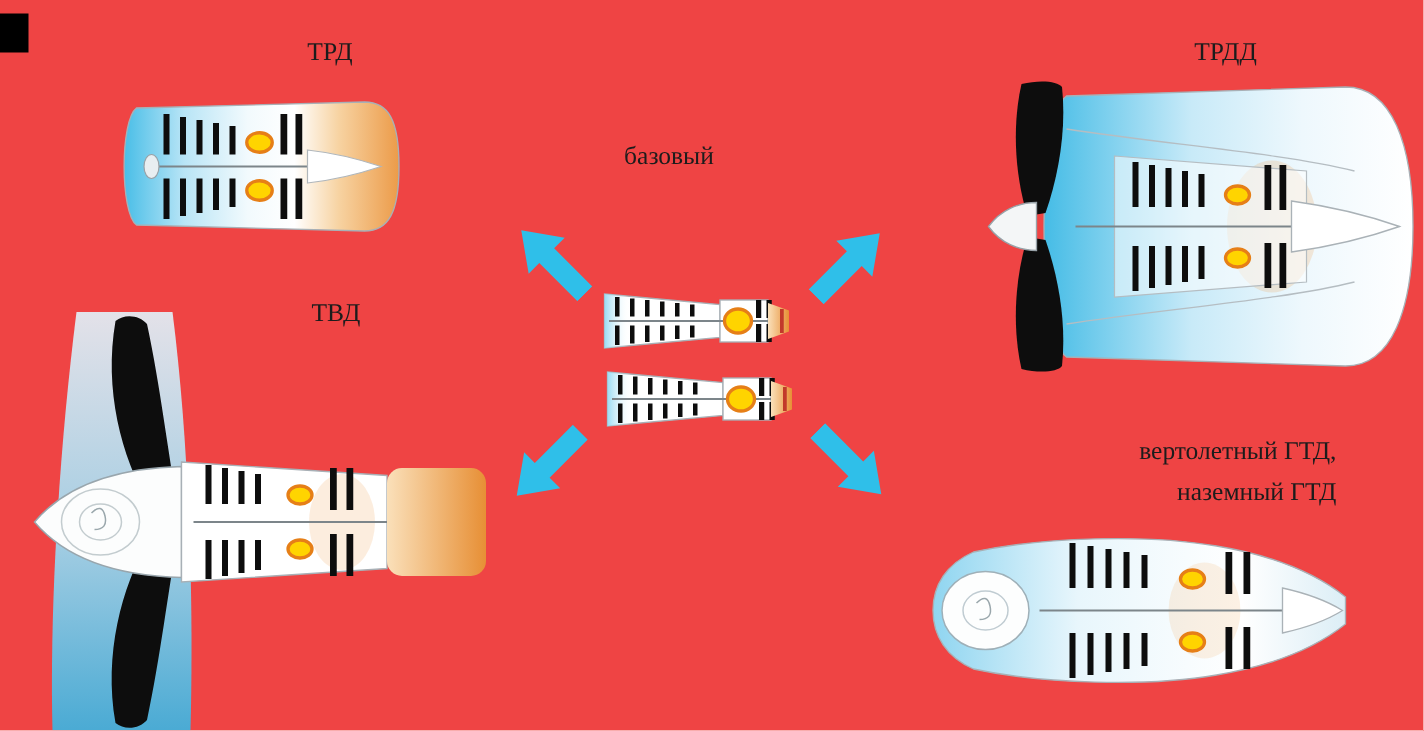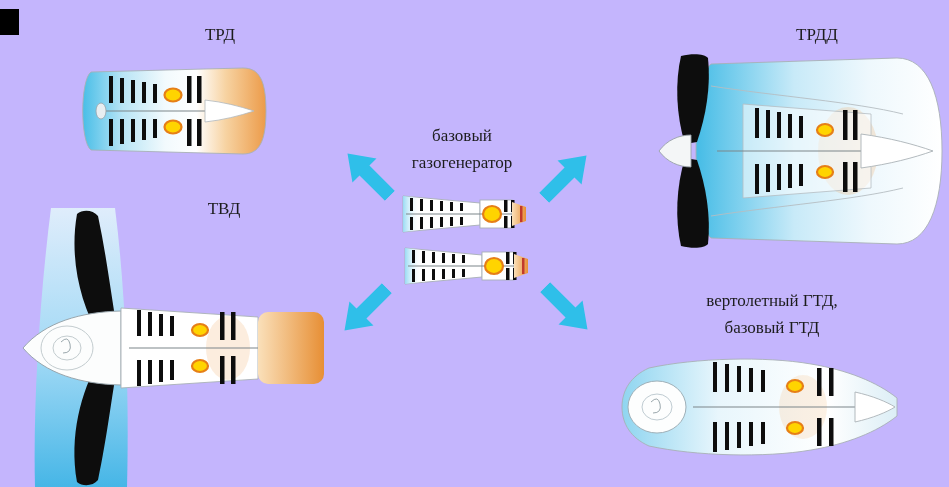--- a/index.html
+++ b/index.html
@@ -1,19 +1,19 @@
 <!DOCTYPE html>
 <html style="--color-arrow: #2fbfe9; --color-combustor: #ffd400; --color-combustor_ring: #e67f17; --color-blade: #0d0d0d; --color-intake_blue: #49bee7; --color-exhaust_orange: #ec9b49; --color-background: #ffffff;"><head>
 <meta charset="utf-8">
 <style>
   html,body{margin:0;padding:0;background:#ffffff;}
   .canvas{
     position:relative;
     width:949px;height:487px;
-    background:#c4b5fd;
+    background:#ef4444;
     overflow:hidden;
     font-family:"Liberation Serif", serif;
   }
   .label{
     position:absolute;
     color:#1c1c1c;
     font-size:17px;
     text-align:center;
     line-height:27px;
     white-space:nowrap;
@@ -79,30 +79,29 @@
       </linearGradient>
     </defs>
   </svg>
 
   <div class="corner-mark"></div>
 
   <div class="label" style="left:180px;top:21px;width:80px;">ТРД</div>
 
   <div class="label" style="left:767px;top:21px;width:100px;">ТРДД</div>
 
-  <div class="label" style="left:372px;top:90px;width:180px;margin-top:32px;">
+  <div class="label" style="left:356px;top:90px;width:180px;">
     <div>базовый</div>
-    <div>газогенератор</div>
   </div>
 
   <div class="label" style="left:184px;top:195px;width:80px;">ТВД</div>
 
-  <div class="label" style="left:653px;top:287px;width:238px;">
+  <div class="label" style="left:653px;top:287px;width:238px;text-align:right;">
     <div>вертолетный ГТД,</div>
-    <div>базовый ГТД</div>
+    <div>наземный ГТД</div>
   </div>
 
   <div class="arrow arrow-ul">
     <svg viewBox="0 0 62 40">
         <polygon class="arrow-poly" points="0,13 36,13 36,3 60,20 36,37 36,27 0,27"></polygon>
       </svg>
   </div>
   <div class="arrow arrow-ur">
     <svg viewBox="0 0 62 40">
         <polygon class="arrow-poly" points="0,13 36,13 36,3 60,20 36,37 36,27 0,27"></polygon>

